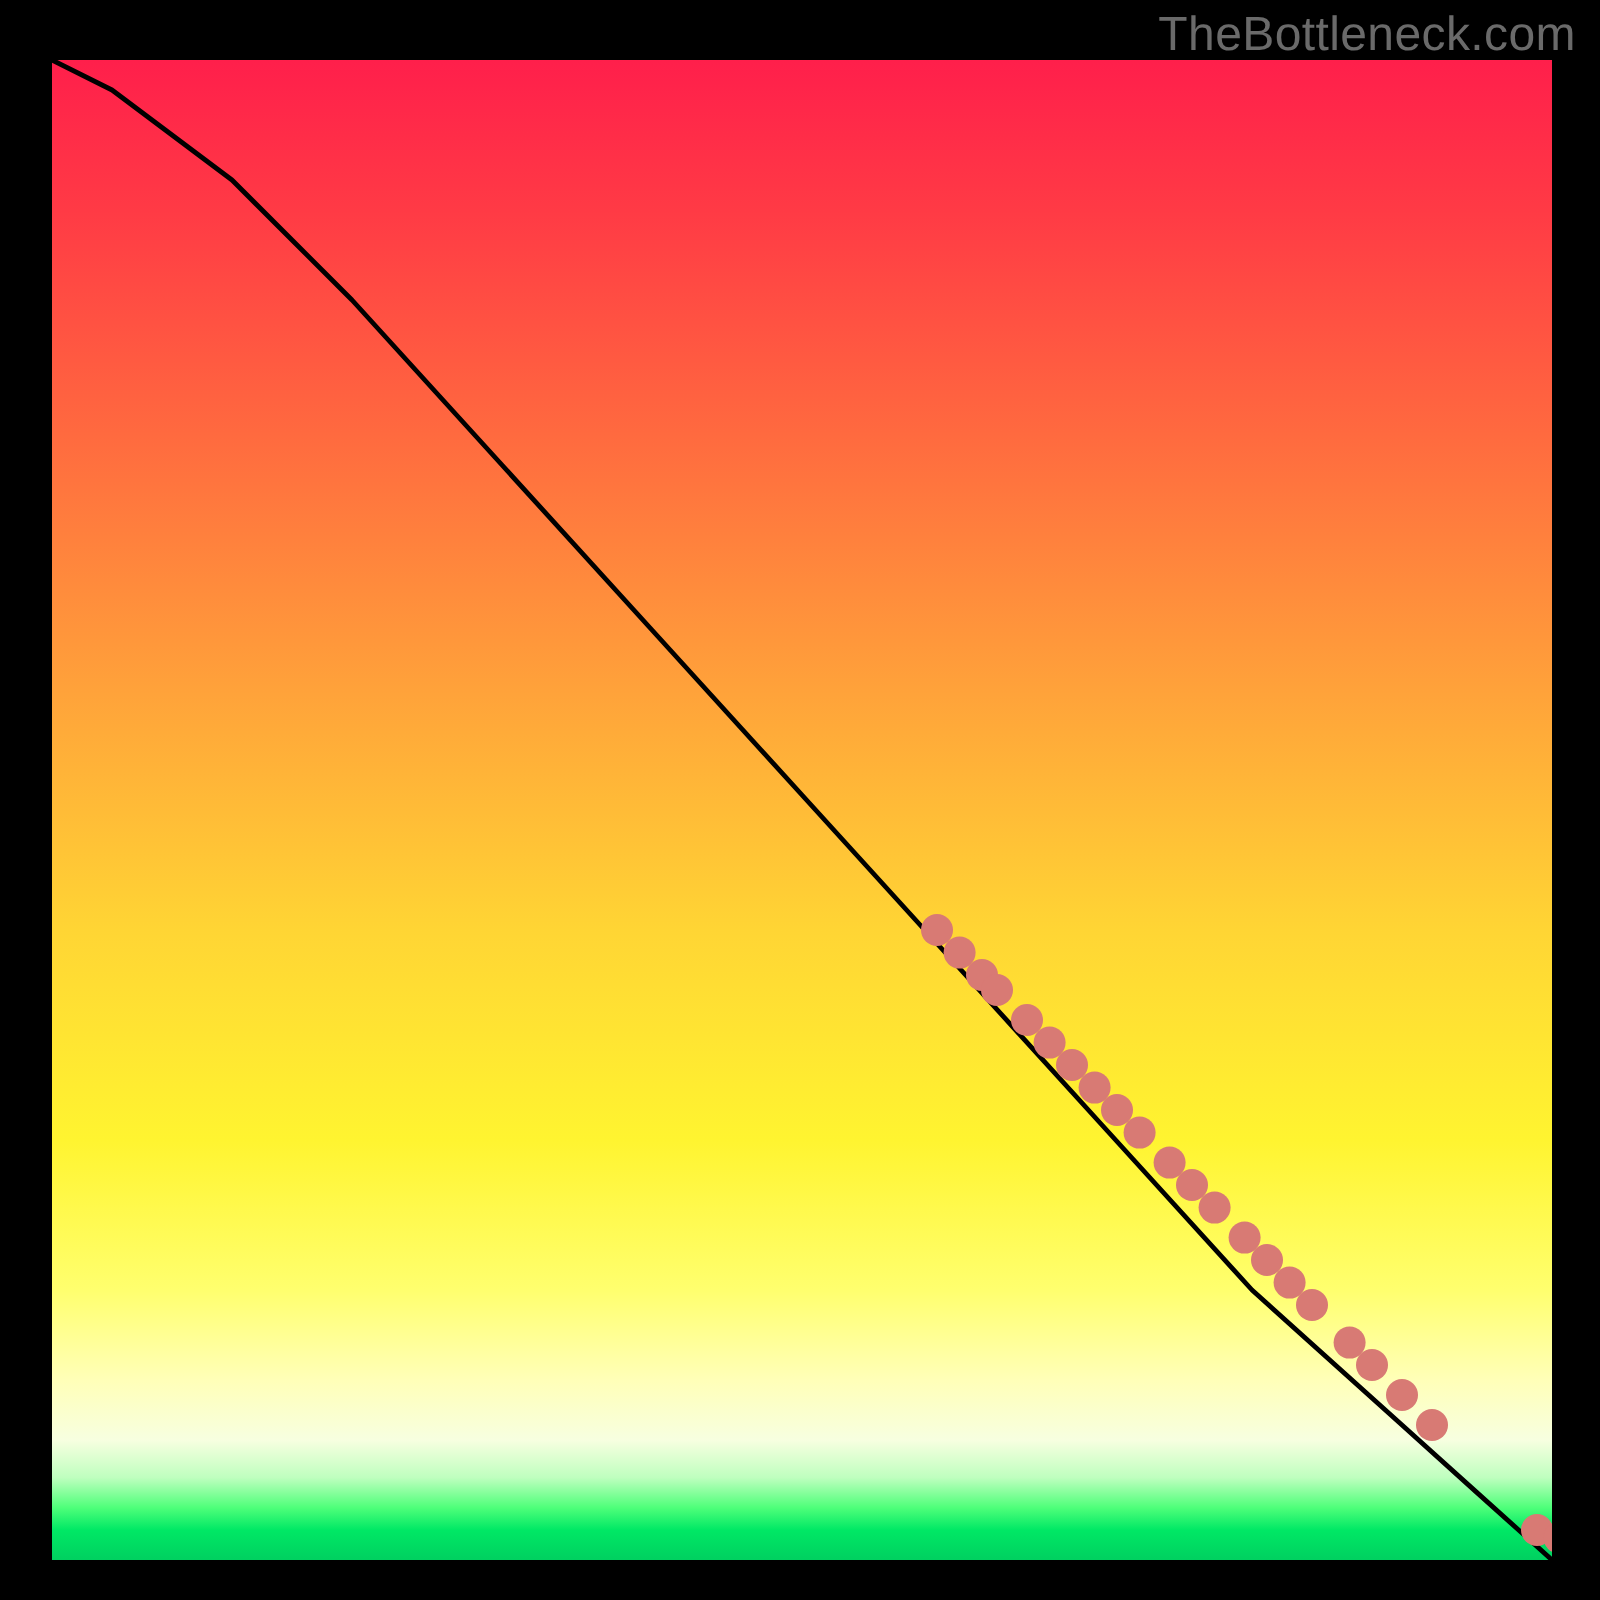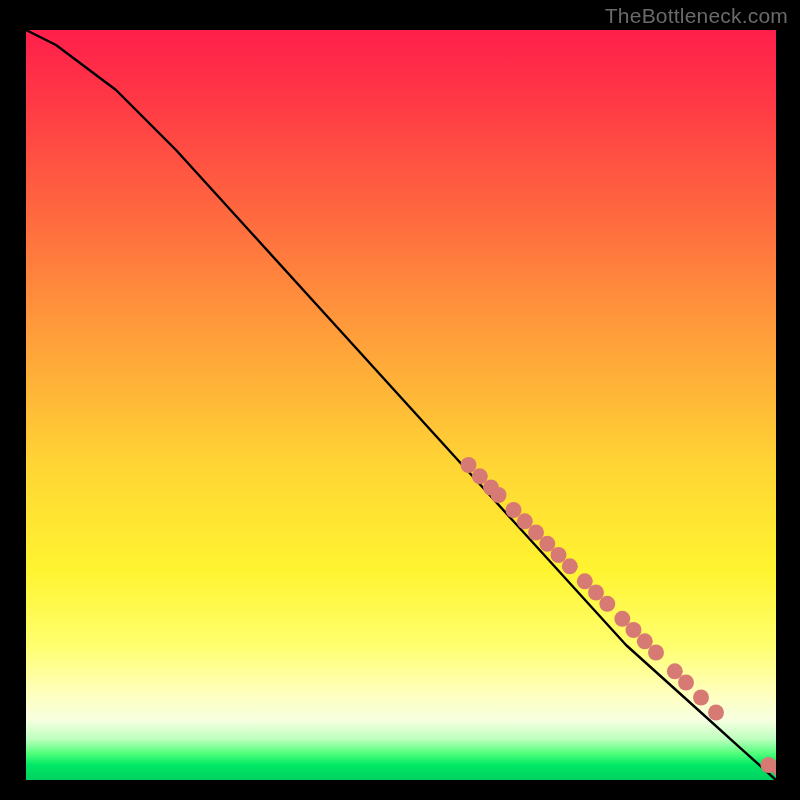--- a/index.html
+++ b/index.html
@@ -14,21 +14,21 @@
   .stage {
     position: relative;
     width: 800px;
     height: 800px;
   }
   .watermark {
     position: absolute;
     top: 4px;
     right: 12px;
     color: #6a6a6a;
-    font-size: 21px;
+    font-size: 24px;
     font-weight: 500;
     letter-spacing: 0.2px;
     z-index: 5;
   }
   .plot {
     position: absolute;
     left: 26px;
     top: 30px;
     width: 750px;
     height: 750px;

